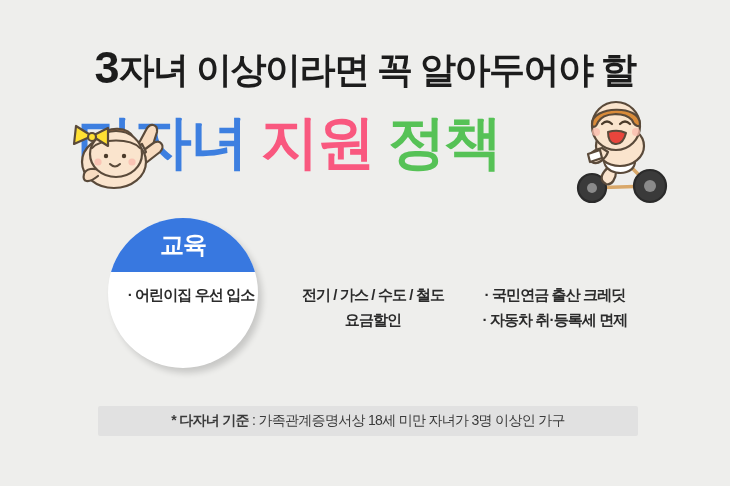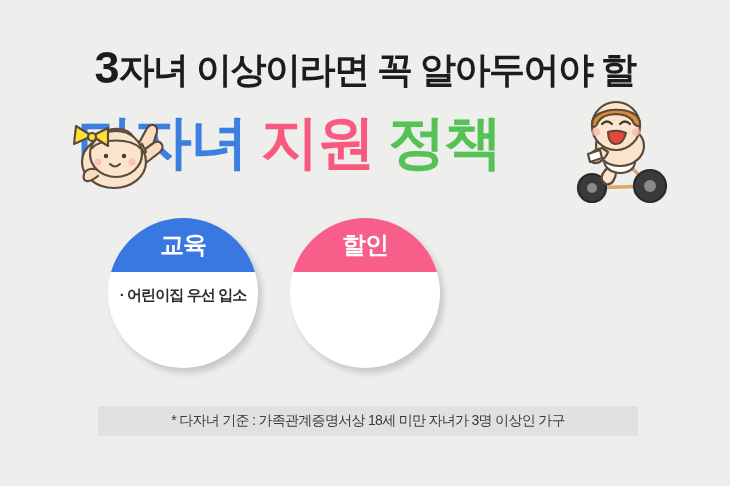--- a/index.html
+++ b/index.html
@@ -112,21 +112,21 @@
     height: 150px;
     pointer-events: none;
   }
   .b1 { left: 68px; }
   .b2 { left: 250px; }
   .b3 { left: 432px; }
 
   .circle-body .lines {
     position: absolute;
     top: 64px;
-    left: 0;
+    left: 8px;
     width: 230px;
     text-align: center;
   }
   .circle-body .line {
     font-size: 15px;
     line-height: 25px;
     color: #2b2b2b;
     font-weight: bold;
     letter-spacing: -0.9px;
     white-space: nowrap;
@@ -144,21 +144,21 @@
     display: flex;
     align-items: center;
     justify-content: center;
   }
   .footnote .fn-text {
     font-size: 14px;
     color: #3a3a3a;
     letter-spacing: -0.7px;
     white-space: nowrap;
   }
-  .footnote .fn-text b { font-weight: normal; }
+  .footnote .fn-text b { font-weight: bold; }
 
   
   .illus { position: absolute; }
   .illus-girl { left: 62px; top: 104px; width: 112px; height: 100px; }
   .illus-boy  { left: 558px; top: 100px; width: 124px; height: 110px; }
 </style>
 </head>
 <body>
 
 <div id="canvas">
@@ -237,29 +237,33 @@
   <div class="circle c1">
     <div class="cap"></div>
     <div class="cap-label">교육</div>
   </div>
   <div class="circle-body b1">
     <div class="lines">
       <div class="line">· 어린이집 우선 입소</div>
     </div>
   </div>
 
-  <div class="circle c2">
-    <div class="cap"></div>
-    <div class="cap-label">할인</div>
-  </div>
   <div class="circle-body b2">
     <div class="lines">
-    </div>
-  </div>
-
+      <div class="line">전기 / 가스 / 수도 / 철도</div>
+      <div class="line">요금할인</div>
+    </div>
+  </div>
+
+  <div class="circle-body b3">
+    <div class="lines">
+      <div class="line">· 국민연금 출산 크레딧</div>
+      <div class="line">· 자동차 취·등록세 면제</div>
+    </div>
+  </div>
 
   <div class="footnote">
     <div class="fn-text">
       <b>* 다자녀 기준</b><span> : 가족관계증명서상 18세 미만 자녀가 3명 이상인 가구</span>
     </div>
   </div>
 
 </div>
 
 </body></html>

